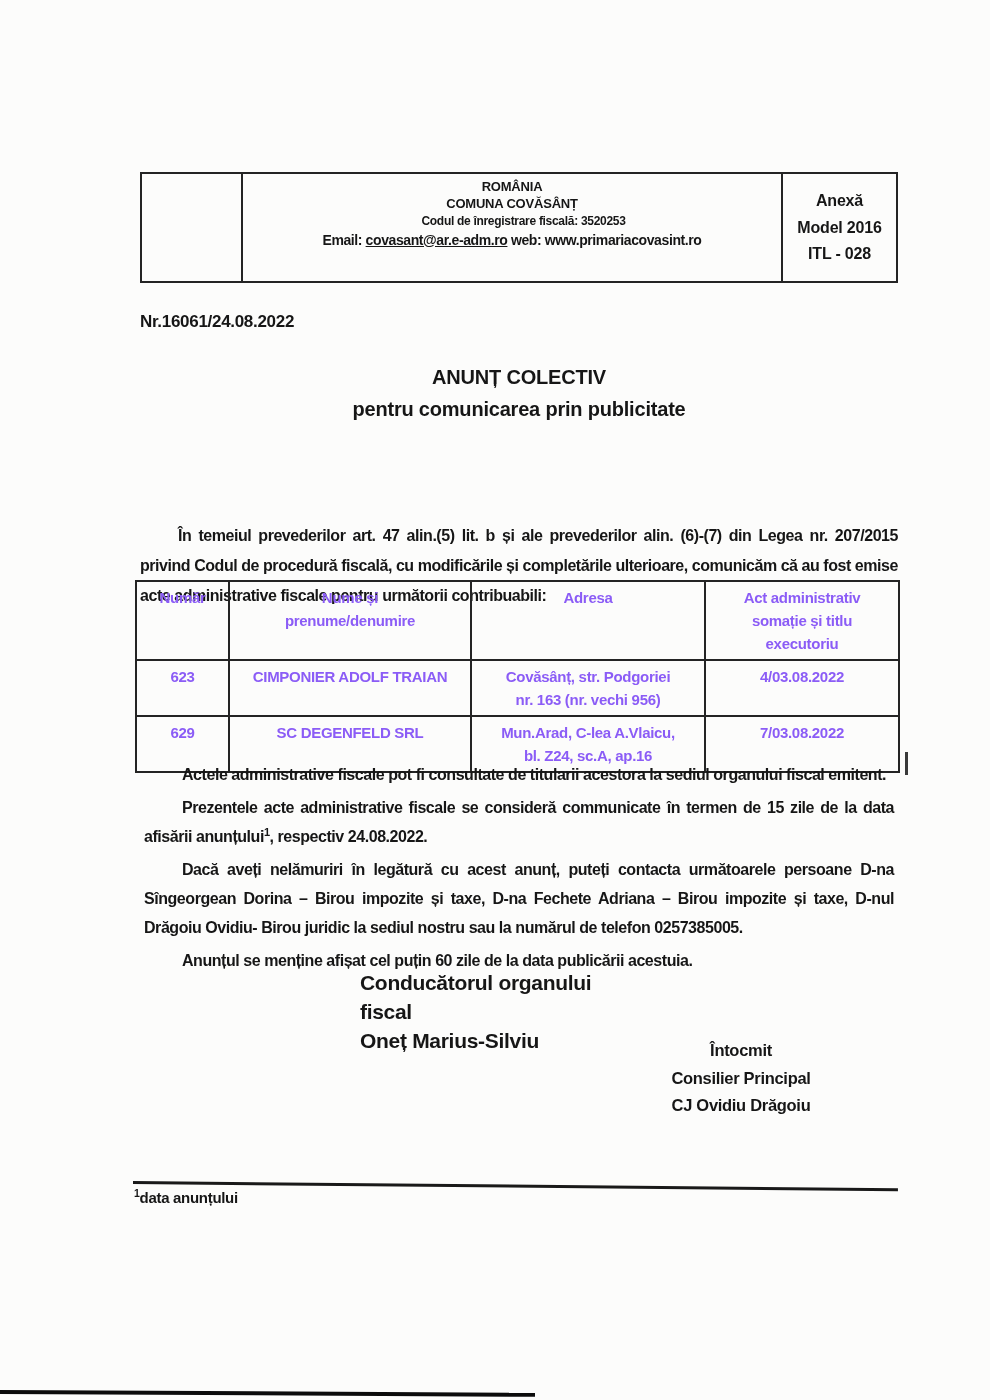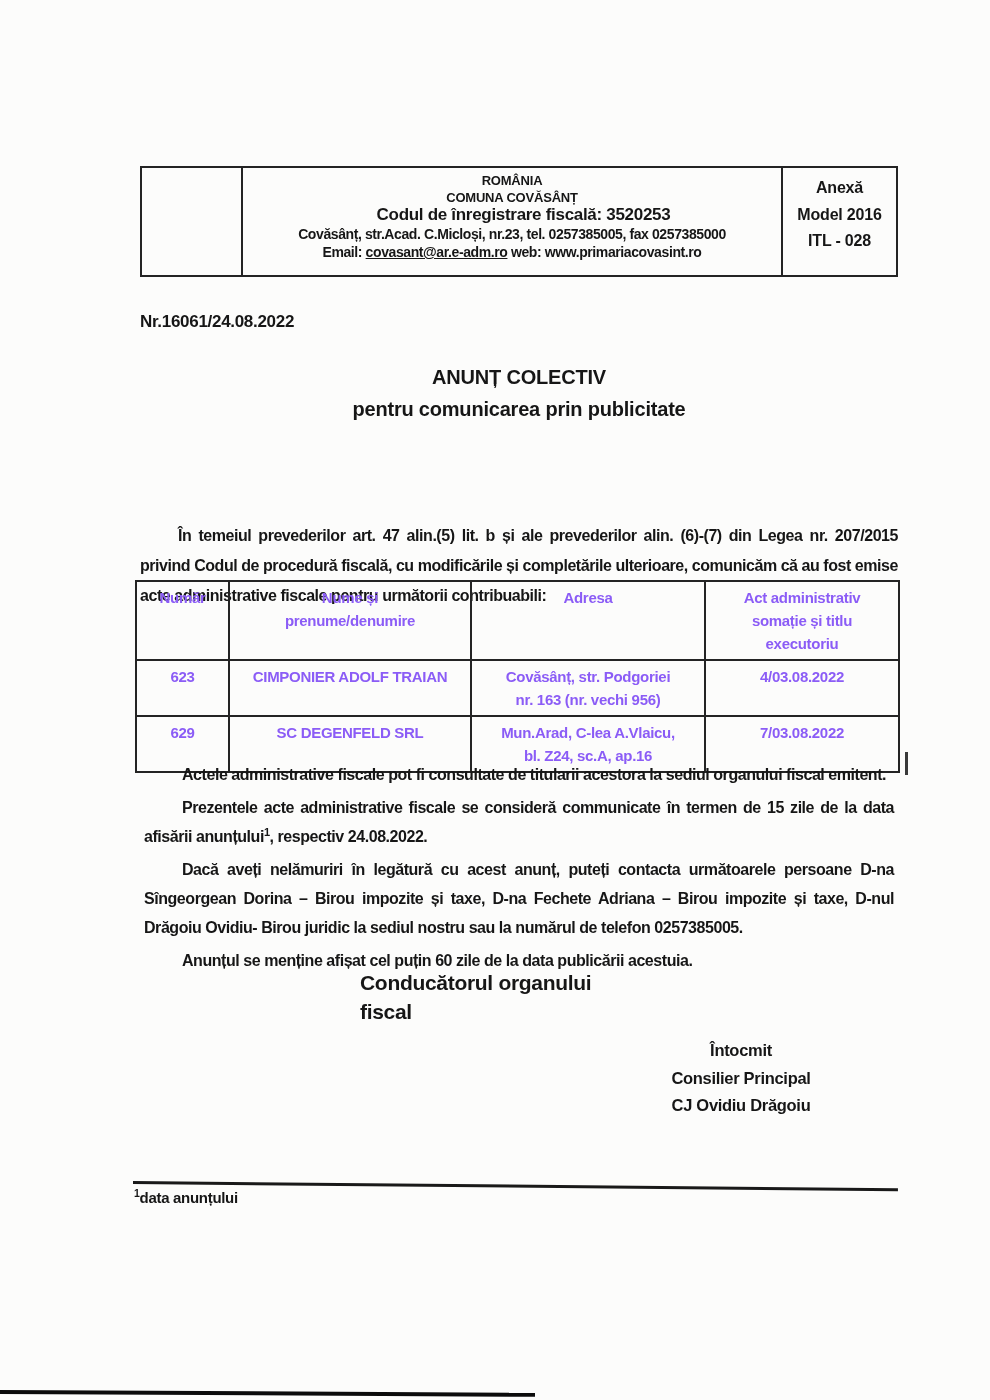--- a/index.html
+++ b/index.html
@@ -10,31 +10,31 @@
     height: 1400px;
     background: #fcfcfb;
     overflow: hidden;
     font-family: "Liberation Sans", sans-serif;
     font-weight: 700;
     color: #161616;
   }
 
   
   .header-table {
-    position: absolute; left: 140px; top: 166px;
+    position: absolute; left: 140px; top: 172px;
     width: 758px; height: 111px;
     display: flex;
     border: 2px solid #242424;
   }
   .hcell { height: 100%; }
   .hcell-left  { width: 101px; border-right: 2px solid #242424; }
   .hcell-mid   { flex: 1; border-right: 2px solid #242424; text-align: center; padding-top: 4px; }
-  .hcell-right { width: 113px; text-align: center; padding-top: 7px; font-size: 16px; line-height: 26.5px; letter-spacing: -0.2px; }
+  .hcell-right { width: 113px; text-align: center; padding-top: 14px; font-size: 16px; line-height: 26.5px; letter-spacing: -0.2px; }
   .org-s  { font-size: 13px;   line-height: 17px;   letter-spacing: -0.2px; }
-  .org-m  { font-size: 17px; line-height: 18.5px; letter-spacing: -0.3px; padding-left: 23px; }
+  .org-m  { font-size: 12px; line-height: 18.5px; letter-spacing: -0.3px; padding-left: 23px; }
   .org-l  { font-size: 14px;   line-height: 18.5px; letter-spacing: -0.4px; }
   .email-underline { text-decoration: underline; }
 
   
   .doc-number { position: absolute; left: 140px; top: 312px; font-size: 17px; letter-spacing: -0.3px; }
   .title-wrap { position: absolute; left: 140px; width: 758px; text-align: center; letter-spacing: -0.2px; }
   .title-1 { top: 366px; font-size: 20px; }
   .title-2 { top: 398px; font-size: 20px; }
 
   
@@ -94,21 +94,20 @@
 <body>
 
 <div class="page">
 
   <div class="header-table">
     <div class="hcell hcell-left"></div>
     <div class="hcell hcell-mid">
       <div class="org-s">ROMÂNIA</div>
       <div class="org-s">COMUNA COVĂSÂNȚ</div>
       <div class="org-m">Codul de înregistrare fiscală: 3520253</div>
-      <div class="org-l">Covăsânț, str.Acad. C.Micloși, nr.23, tel. 0257385005, fax 0257385000</div>
       <div class="org-l"><span>Email: </span><span class="email-underline">covasant@ar.e-adm.ro</span><span> web: www.primariacovasint.ro</span></div>
     </div>
     <div class="hcell hcell-right">
       <div>Anexă</div>
       <div>Model 2016</div>
       <div>ITL - 028</div>
     </div>
   </div>
 
   <div class="doc-number">Nr.16061/24.08.2022</div>
@@ -156,20 +155,21 @@
 
   <div class="after-table">
     <p>Actele administrative fiscale pot fi consultate de titularii acestora la sediul organului fiscal emitent.</p>
     <p><span>Prezentele acte administrative fiscale se consideră communicate în termen de 15 zile de la data afisării anunțului</span><sup class="inline-sup">1</sup><span>, respectiv 24.08.2022.</span></p>
     <p>Dacă aveți nelămuriri în legătură cu acest anunț, puteți contacta următoarele persoane D-na Sîngeorgean Dorina – Birou impozite și taxe, D-na Fechete Adriana – Birou impozite și taxe, D-nul Drăgoiu Ovidiu- Birou juridic la sediul nostru sau la numărul de telefon 0257385005.</p>
     <p>Anunțul se menține afișat cel puțin 60 zile de la data publicării acestuia.</p>
   </div>
 
   <div class="sig-left">
     <div>Conducătorul organului fiscal</div>
+    <div>Oneț Marius-Silviu</div>
   </div>
   <div class="sig-right">
     <div>Întocmit</div>
     <div>Consilier Principal</div>
     <div>CJ Ovidiu Drăgoiu</div>
   </div>
 
   <div class="footnote-rule"></div>
   <div class="footnote"><sup>1</sup><span>data anunțului</span></div>
 

